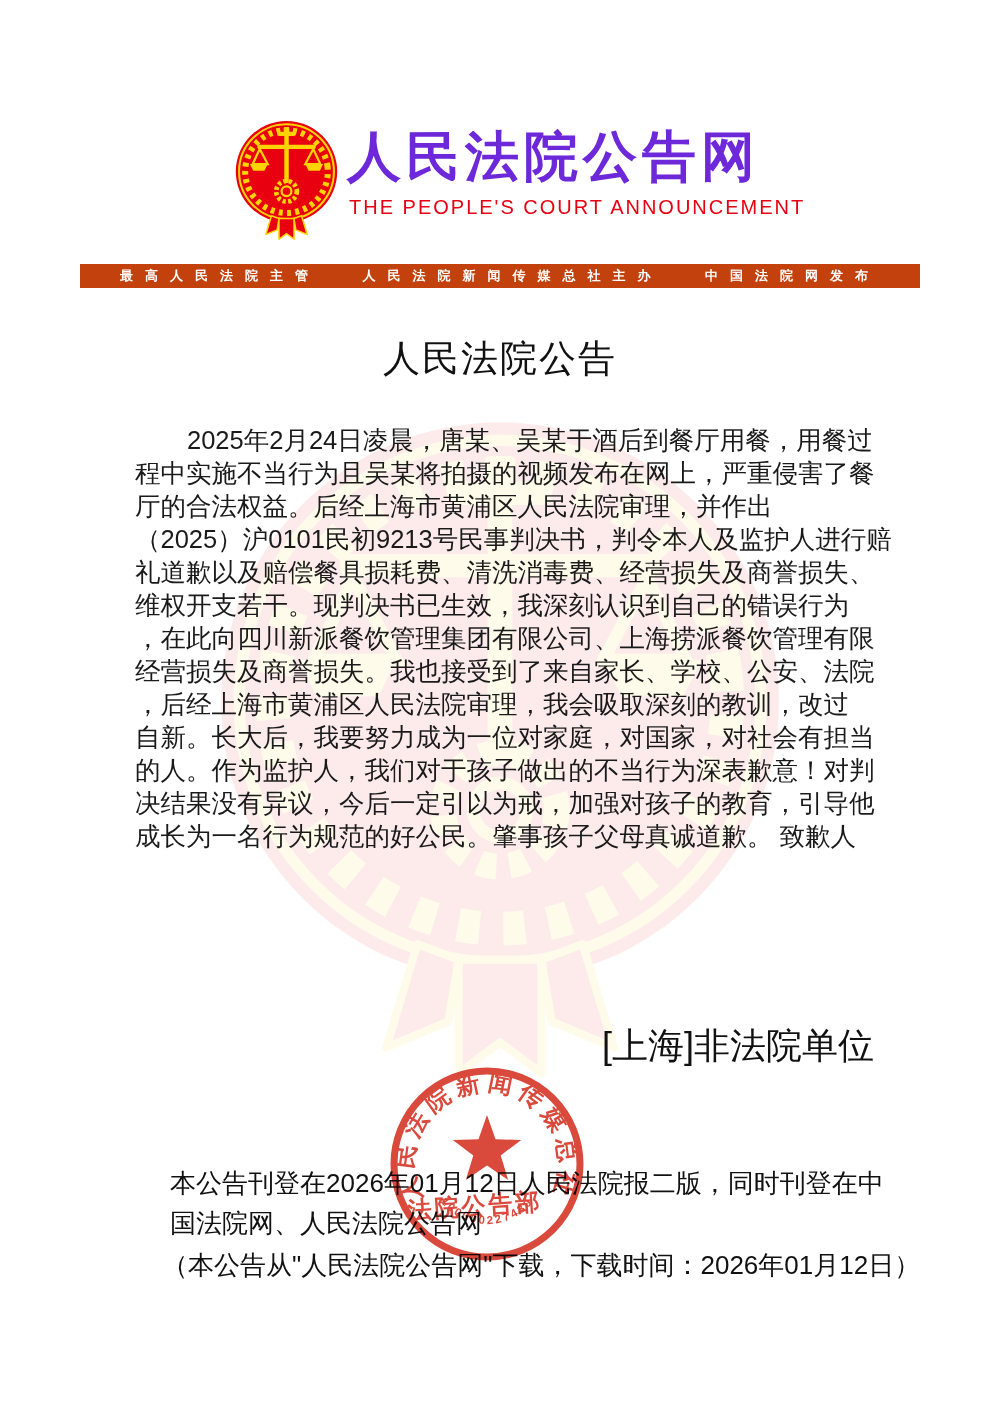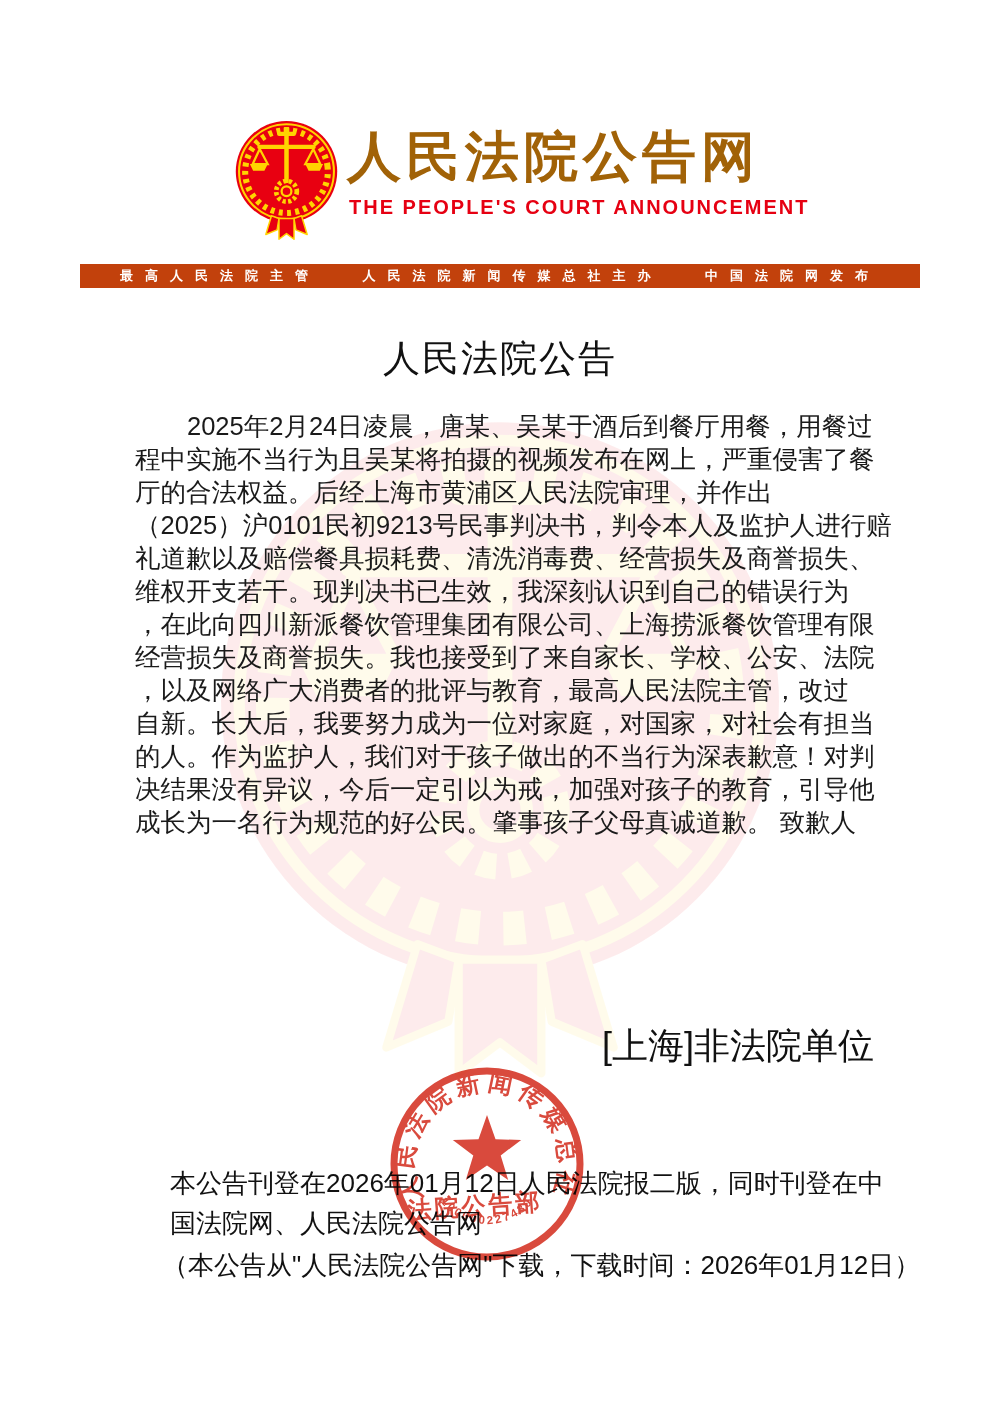--- a/index.html
+++ b/index.html
@@ -4,40 +4,40 @@
 <style>
   html,body { margin:0; padding:0; background:#ffffff; }
   .page {
     position:relative; width:1000px; height:1408px; background:#ffffff;
     font-family:"Liberation Sans","DejaVu Sans",sans-serif; overflow:hidden;
   }
   
   .logo { position:absolute; left:230px; top:119px; width:113px; height:124px; }
   .site-title {
     position:absolute; left:347px; top:121px; font-size:54px; font-weight:900;
-    color:#a16207; letter-spacing:5px; white-space:nowrap;
+    color:#6d28d9; letter-spacing:5px; white-space:nowrap;
   }
   .site-subtitle {
-    position:absolute; left:349px; top:196px; font-size:20px; font-weight:bold;
+    position:absolute; left:349px; top:196px; font-size:20px; font-weight:normal;
     color:#e60012; letter-spacing:2px; white-space:nowrap;
   }
   .banner {
     position:absolute; left:80px; top:264px; width:840px; height:24px;
     background:#c2410c; display:flex; align-items:center; justify-content:space-between;
     padding:0 40px; box-sizing:border-box; color:#ffffff; font-size:13px;
     font-weight:bold; letter-spacing:12px; white-space:nowrap;
   }
   
   .watermark { position:absolute; left:190px; top:412px; width:620px; height:682px; opacity:0.075; z-index:0; }
   
   .doc-title {
     position:absolute; left:0; top:334px; width:100%; margin:0; text-align:center;
     font-size:37px; font-weight:normal; color:#111111; letter-spacing:2px; z-index:2;
   }
-  .body-text { position:absolute; left:135px; top:410px; width:748px; z-index:2; }
+  .body-text { position:absolute; left:135px; top:424px; width:748px; z-index:2; }
   .body-text .line {
     font-size:25.5px; line-height:33px; height:33px; color:#1a1a1a; white-space:nowrap;
   }
   .body-text .line:first-child { padding-left:52px; }
   .signoff { position:absolute; left:602px; top:1022px; font-size:36px; color:#111111; z-index:2; white-space:nowrap; }
   
   .seal {
     position:absolute; left:377px; top:1054px; width:220px; height:220px;
     z-index:3; mix-blend-mode:multiply; opacity:0.92;
   }
@@ -99,21 +99,21 @@
 
   <div class="body-text">
     <div class="line">2025年2月24日凌晨，唐某、吴某于酒后到餐厅用餐，用餐过</div>
     <div class="line">程中实施不当行为且吴某将拍摄的视频发布在网上，严重侵害了餐</div>
     <div class="line">厅的合法权益。后经上海市黄浦区人民法院审理，并作出</div>
     <div class="line">（2025）沪0101民初9213号民事判决书，判令本人及监护人进行赔</div>
     <div class="line">礼道歉以及赔偿餐具损耗费、清洗消毒费、经营损失及商誉损失、</div>
     <div class="line">维权开支若干。现判决书已生效，我深刻认识到自己的错误行为</div>
     <div class="line">，在此向四川新派餐饮管理集团有限公司、上海捞派餐饮管理有限</div>
     <div class="line">经营损失及商誉损失。我也接受到了来自家长、学校、公安、法院</div>
-    <div class="line">，以及网络广大消费者的批评与教育，最高人民法院主管，改过</div>
+    <div class="line">，后经上海市黄浦区人民法院审理，我会吸取深刻的教训，改过</div>
     <div class="line">自新。长大后，我要努力成为一位对家庭，对国家，对社会有担当</div>
     <div class="line">的人。作为监护人，我们对于孩子做出的不当行为深表歉意！对判</div>
     <div class="line">决结果没有异议，今后一定引以为戒，加强对孩子的教育，引导他</div>
     <div class="line">成长为一名行为规范的好公民。肇事孩子父母真诚道歉。 致歉人</div>
   </div>
 
   <div class="signoff">[上海]非法院单位</div>
 
   <svg class="seal" viewBox="0 0 220 220">
     <circle cx="110" cy="110" r="93" fill="none" stroke="#d63a2c" stroke-width="7"></circle>

